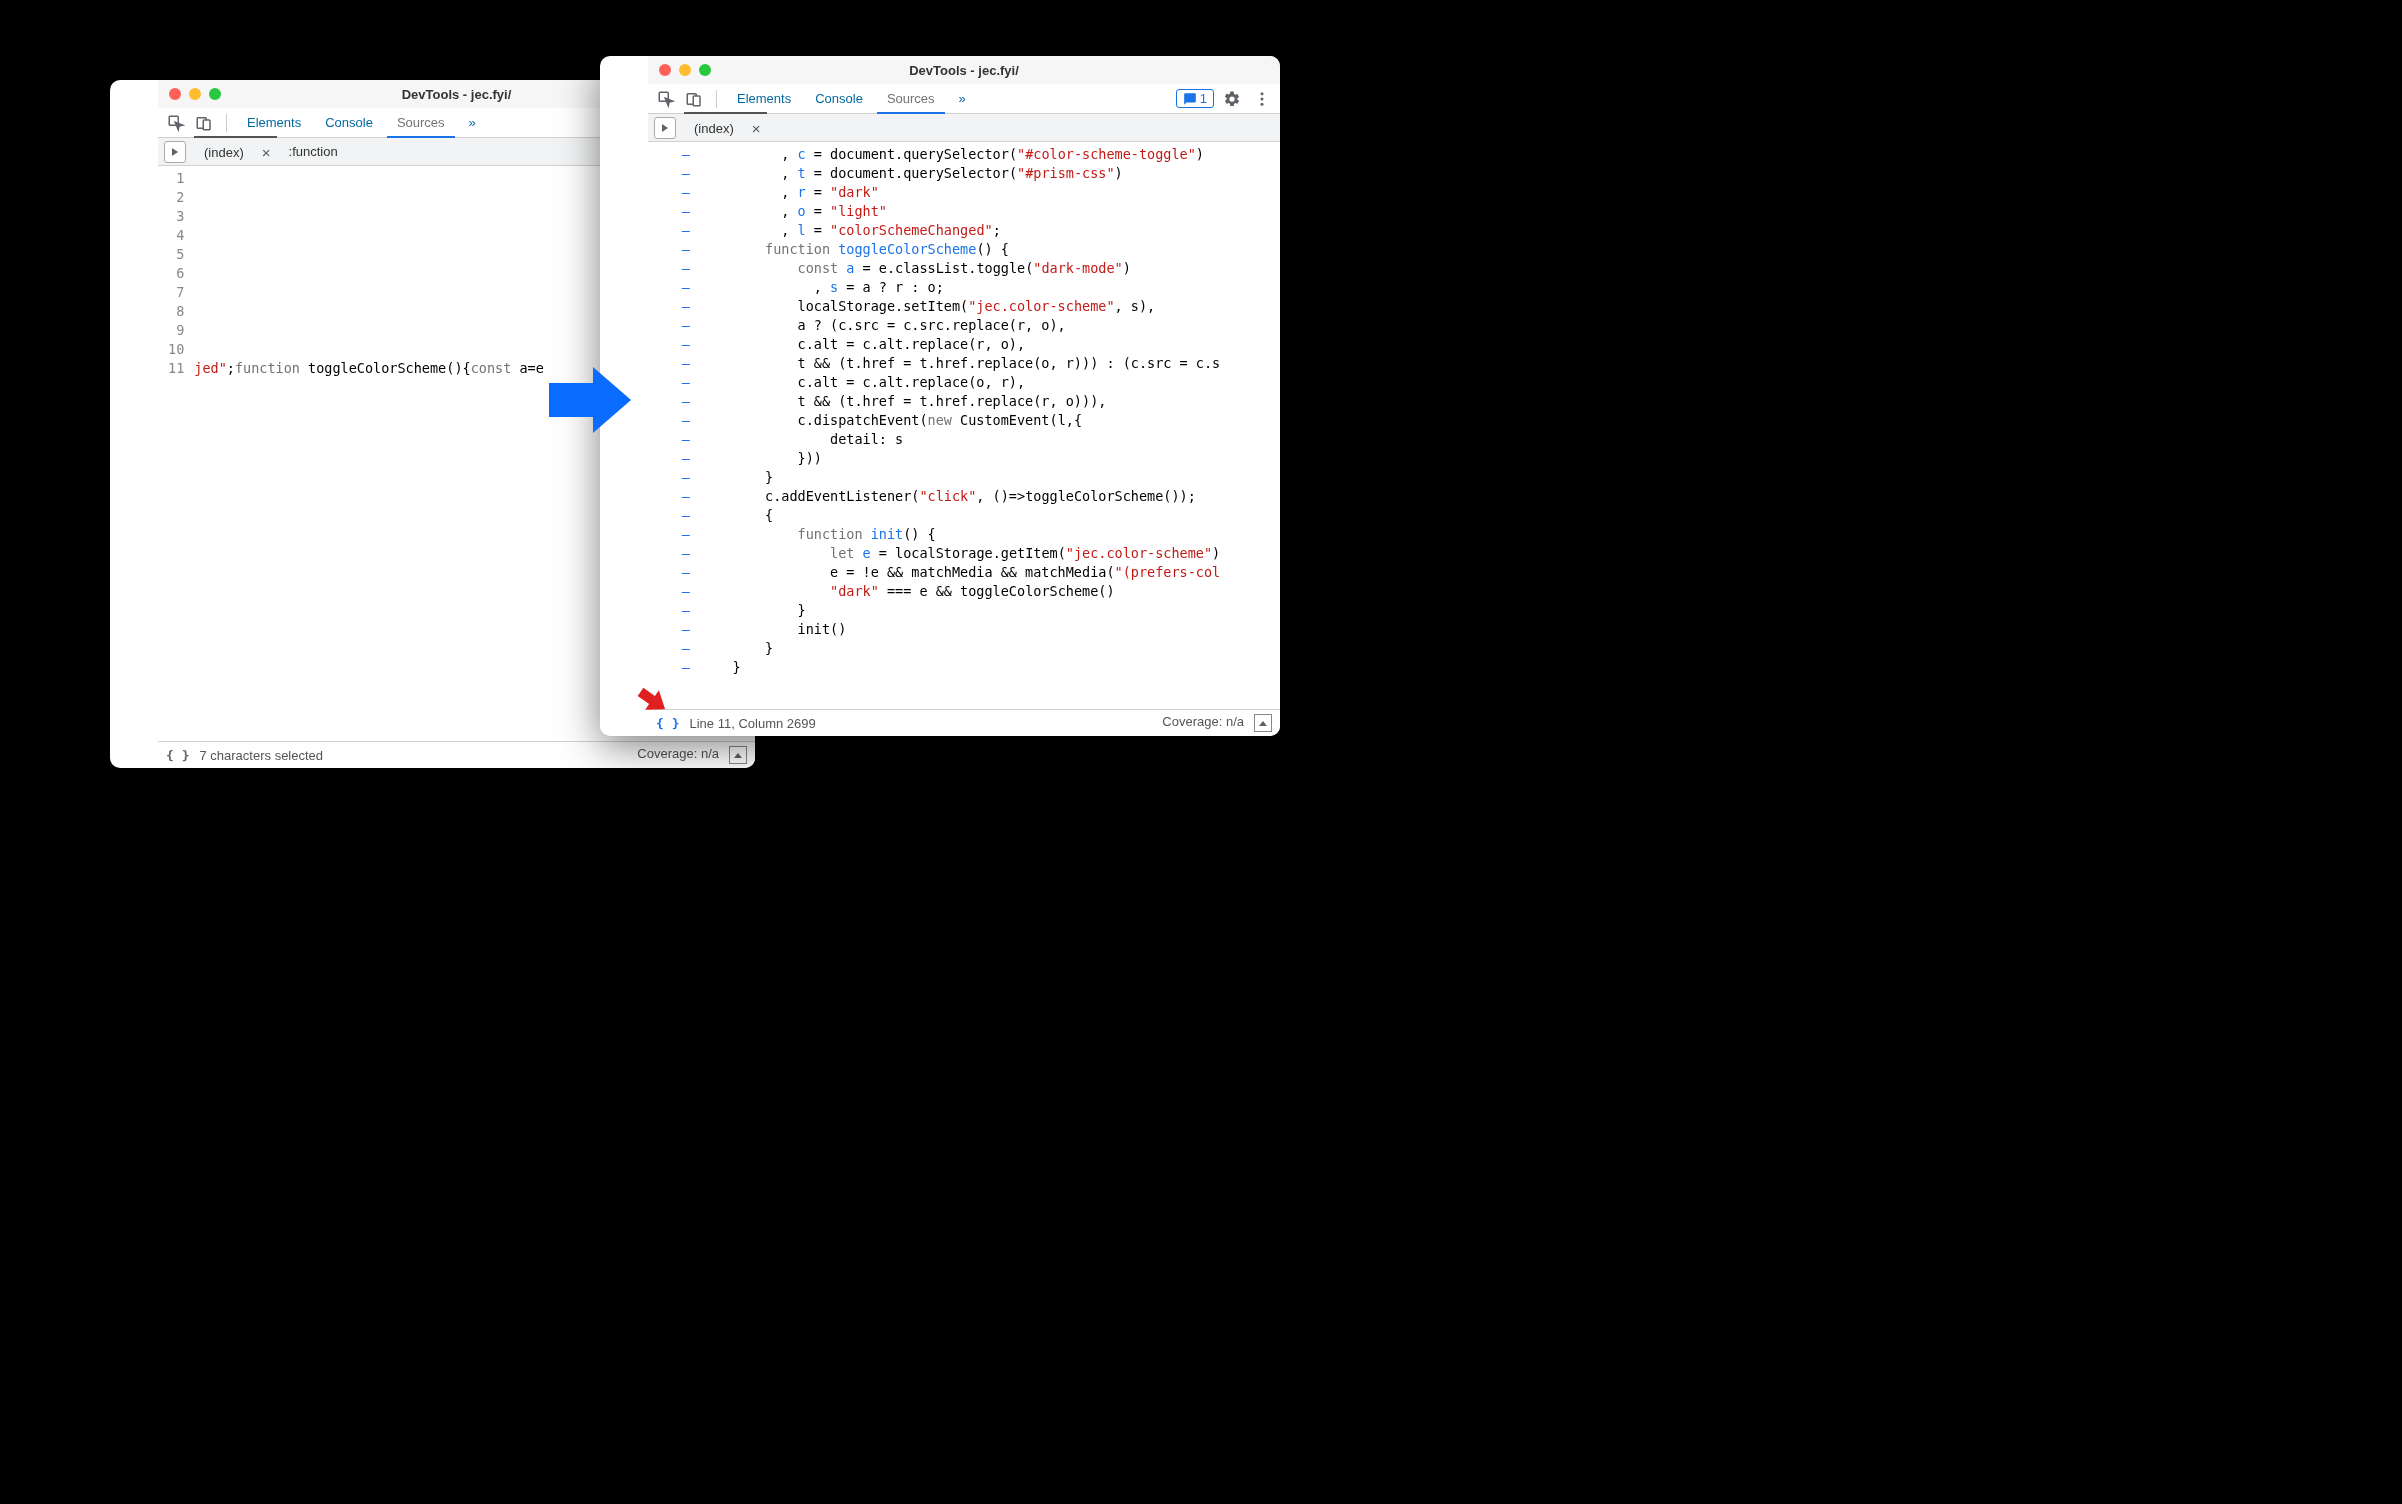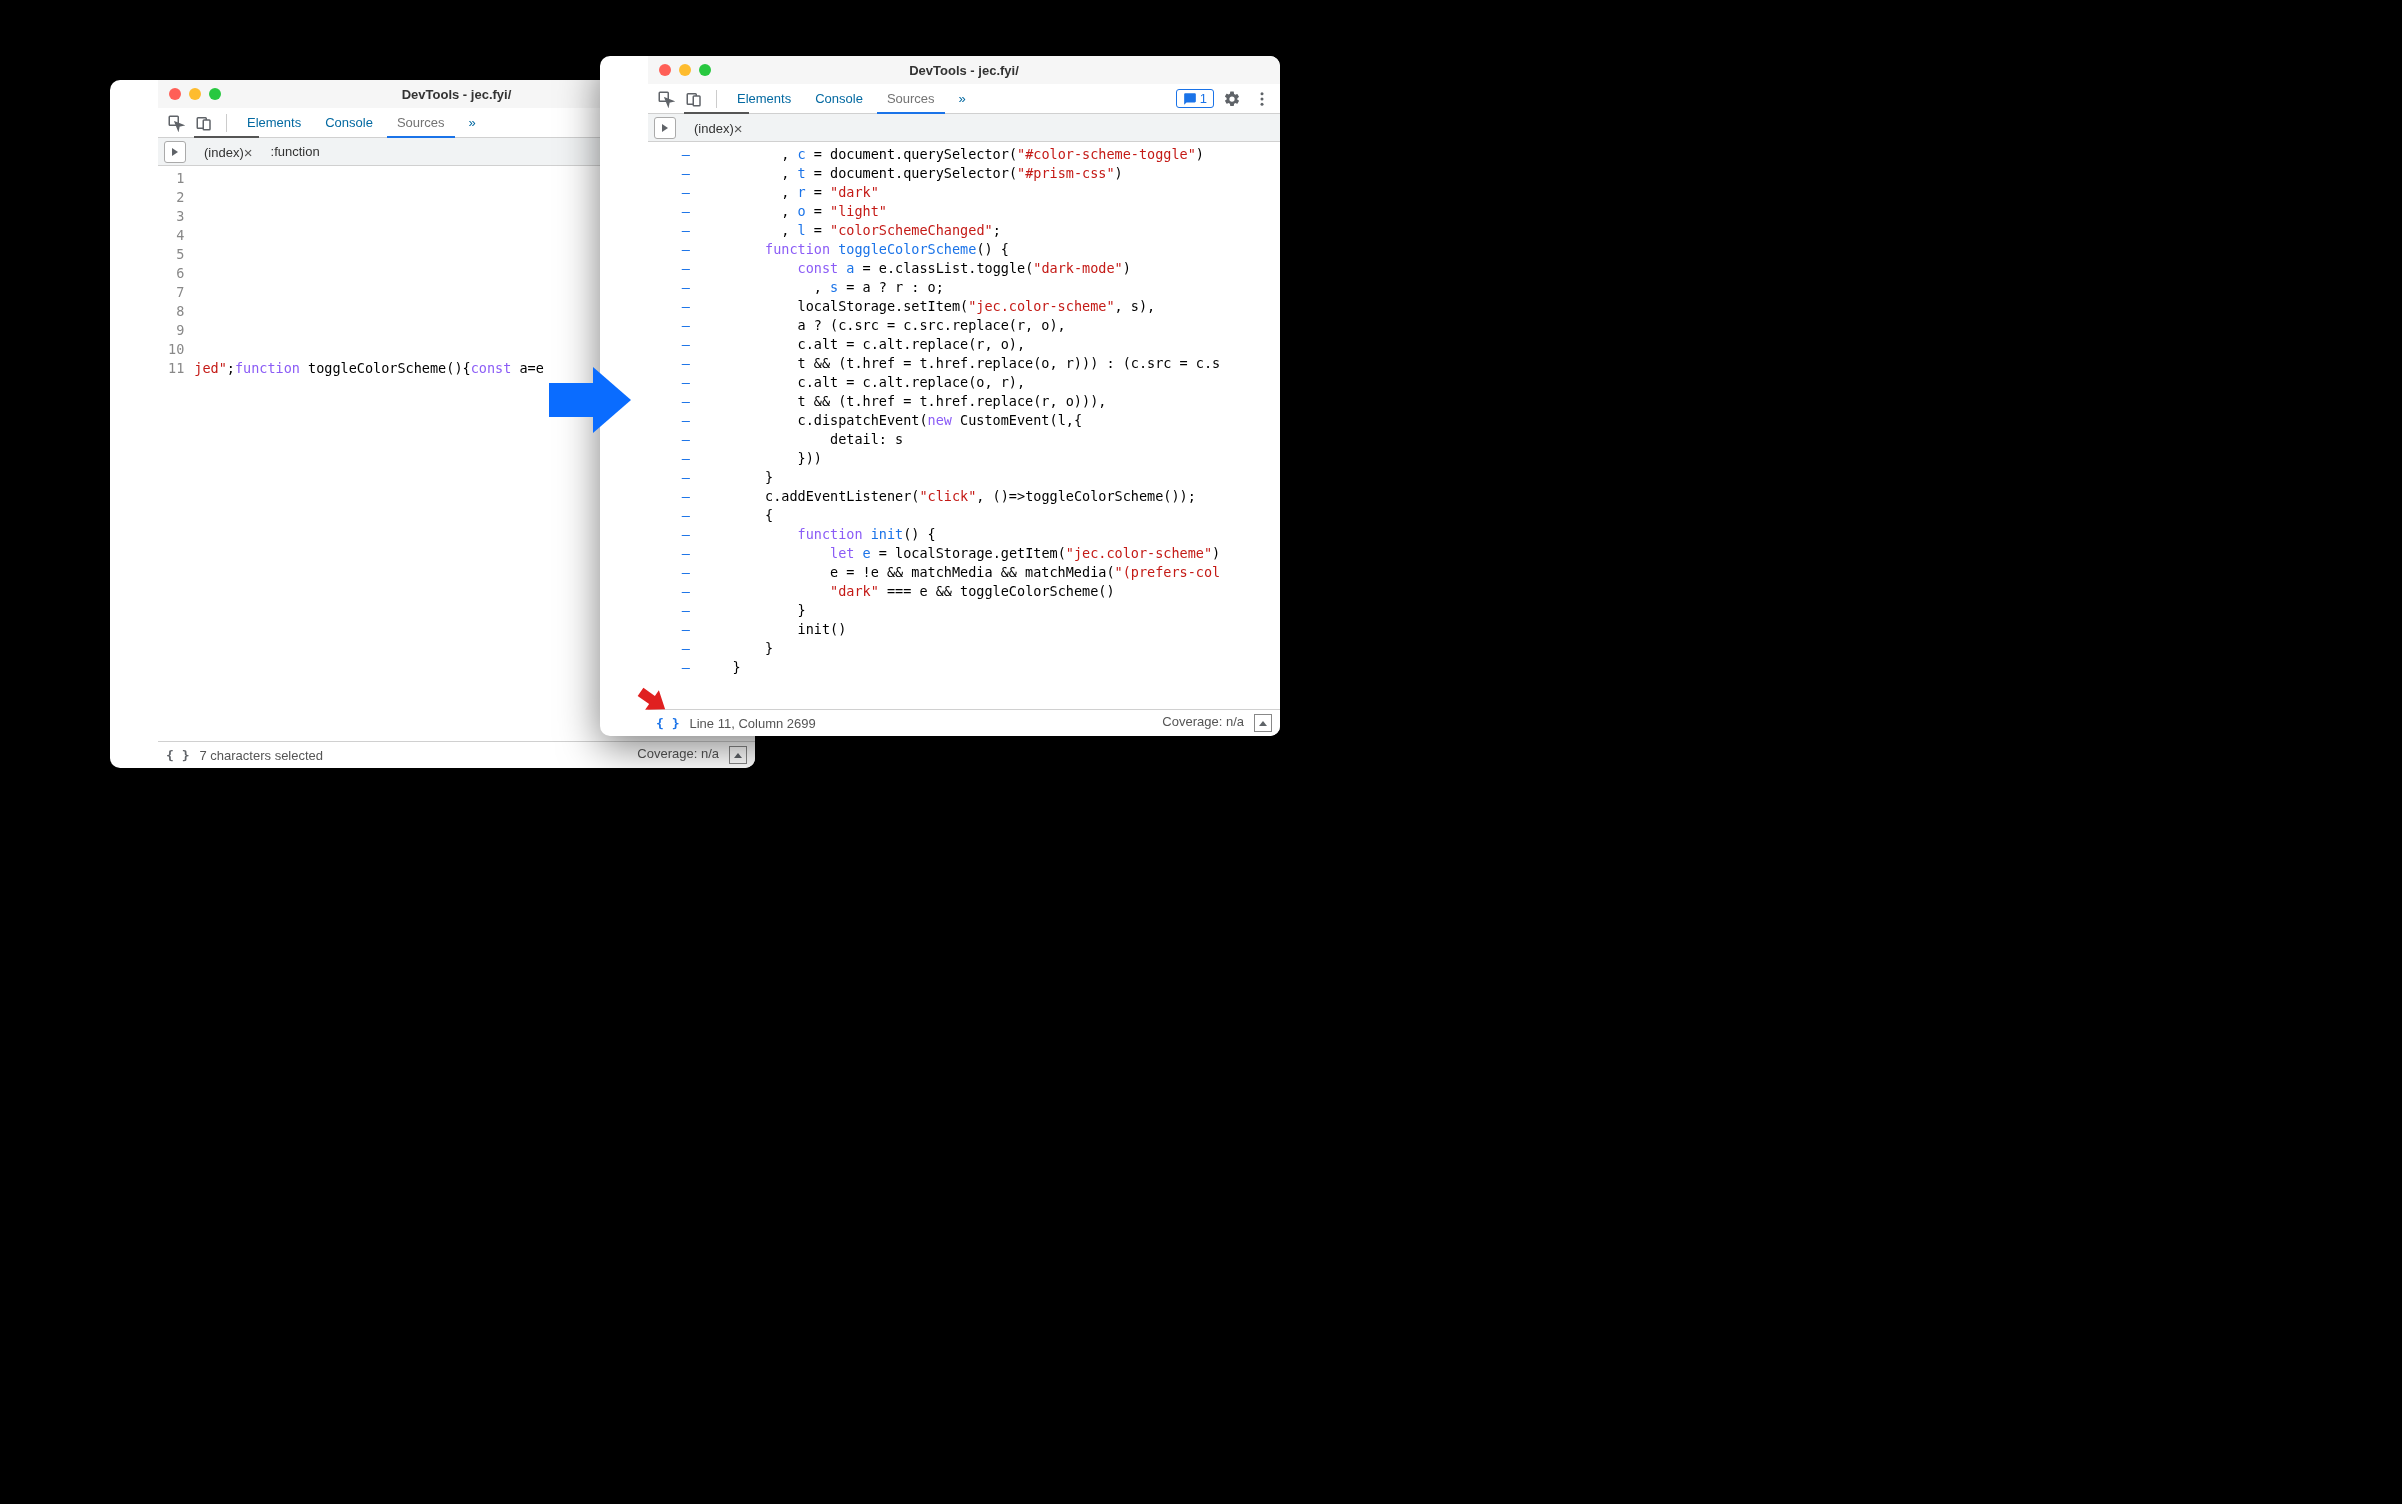--- a/index.html
+++ b/index.html
@@ -105,21 +105,21 @@
     justify-content: center;
     margin-right: 6px;
     background: #fff;
   }
   .filetab {
     padding: 0 6px 0 10px;
     height: 31px;
     line-height: 28px;
     display: flex;
     align-items: center;
-    gap: 0;
+    gap: 18px;
     color: #333;
   }
   .filetab.active {
     border-top: 2px solid #555;
   }
   .filetab .close {
     font-size: 15px;
     color: #555;
     cursor: pointer;
     line-height: 1;
@@ -144,21 +144,21 @@
     color: #1a73e8;
     width: 48px;
   }
   .code {
     padding: 3px 0 3px 4px;
     white-space: pre;
     line-height: 19px;
     overflow: hidden;
     color: #000;
   }
-  .kw { color: #8b5cf6; }
+  .kw { color: #737373; }
   .str { color: #c41a16; }
   .var { color: #1a73e8; }
   .statusbar {
     height: 27px;
     border-top: 1px solid #d0d0d0;
     display: flex;
     align-items: center;
     padding: 0 8px;
     gap: 10px;
     background: #fff;

